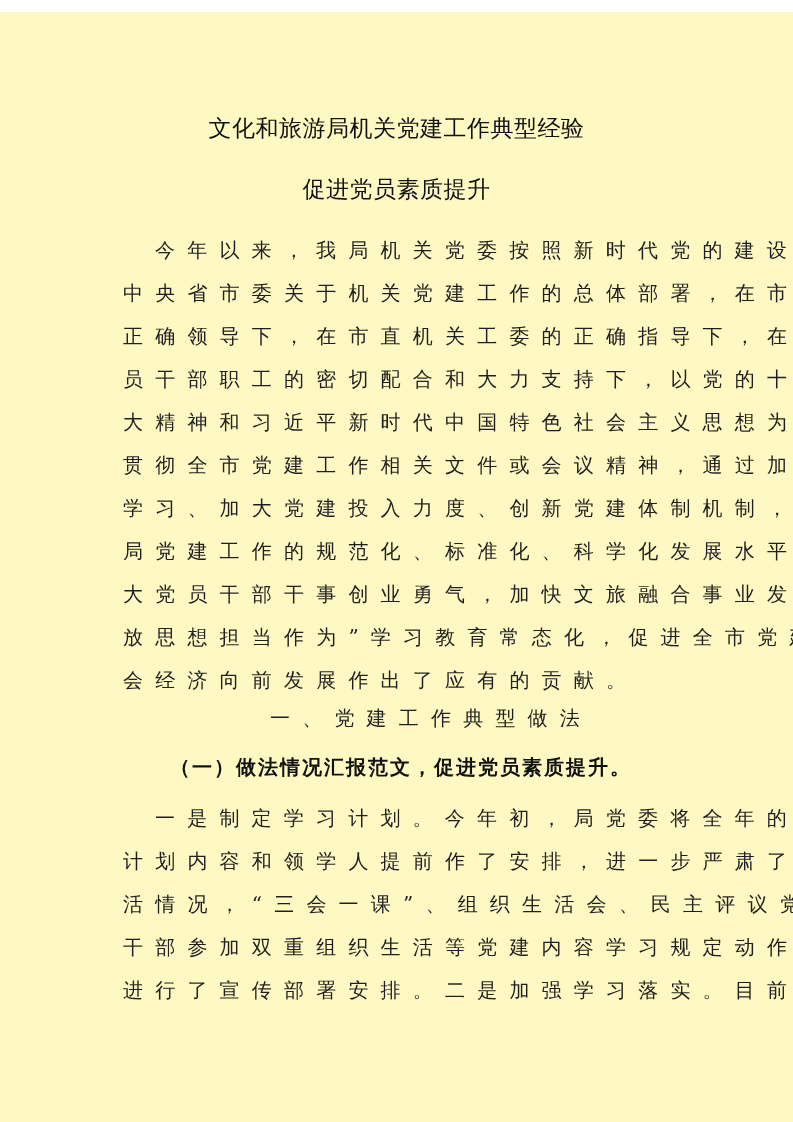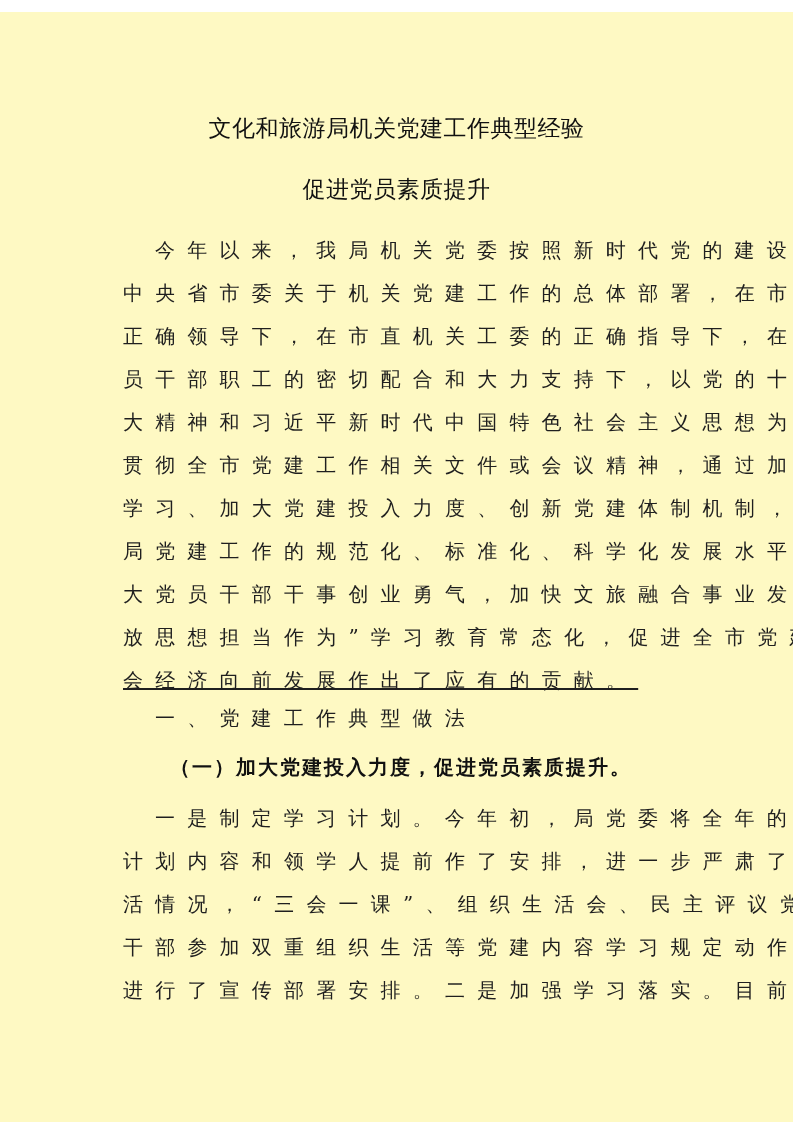--- a/index.html
+++ b/index.html
@@ -27,24 +27,24 @@
   <div class="line indent" style="top:226px;">今年以来，我局机关党委按照新时代党的建设总要求、</div>
   <div class="line" style="top:269px;">中央省市委关于机关党建工作的总体部署，在市委市政府的</div>
   <div class="line" style="top:312px;">正确领导下，在市直机关工委的正确指导下，在全局广大党</div>
   <div class="line" style="top:355px;">员干部职工的密切配合和大力支持下，以党的十九大、二十</div>
   <div class="line" style="top:398px;">大精神和习近平新时代中国特色社会主义思想为指导，认真</div>
   <div class="line" style="top:441px;">贯彻全市党建工作相关文件或会议精神，通过加强党建理论</div>
   <div class="line" style="top:484px;">学习、加大党建投入力度、创新党建体制机制，全面提升全</div>
   <div class="line" style="top:527px;">局党建工作的规范化、标准化、科学化发展水平，为提振广</div>
   <div class="line" style="top:570px;">大党员干部干事创业勇气，加快文旅融合事业发展，推动“解</div>
   <div class="line" style="top:613px;">放思想担当作为”学习教育常态化，促进全市党建工作和社</div>
-  <div class="line" style="top:656px;text-decoration:underline;">会经济向前发展作出了应有的贡献。</div>
+  <div class="line" style="top:656px;">会经济向前发展作出了应有的贡献。</div>
 
-  <div class="line indent" style="top:694px;">一、党建工作典型做法</div>
+  <div class="line indent" style="top:694px;text-align:center;">一、党建工作典型做法</div>
 
-  <div class="heading" style="top:743px;">（一）加大党建投入力度，促进党员素质提升。</div>
+  <div class="heading" style="top:743px;">（一）做法情况汇报范文，促进党员素质提升。</div>
 
   <div class="line indent" style="top:794px;">一是制定学习计划。今年初，局党委将全年的党建学习</div>
   <div class="line" style="top:837px;">计划内容和领学人提前作了安排，进一步严肃了党内政治生</div>
   <div class="line" style="top:880px;">活情况，“三会一课”、组织生活会、民主评议党员、领导</div>
   <div class="line" style="top:923px;">干部参加双重组织生活等党建内容学习规定动作，都按计划</div>
   <div class="line" style="top:966px;">进行了宣传部署安排。二是加强学习落实。目前我局共有五</div>
 </div>
 
 </body></html>

